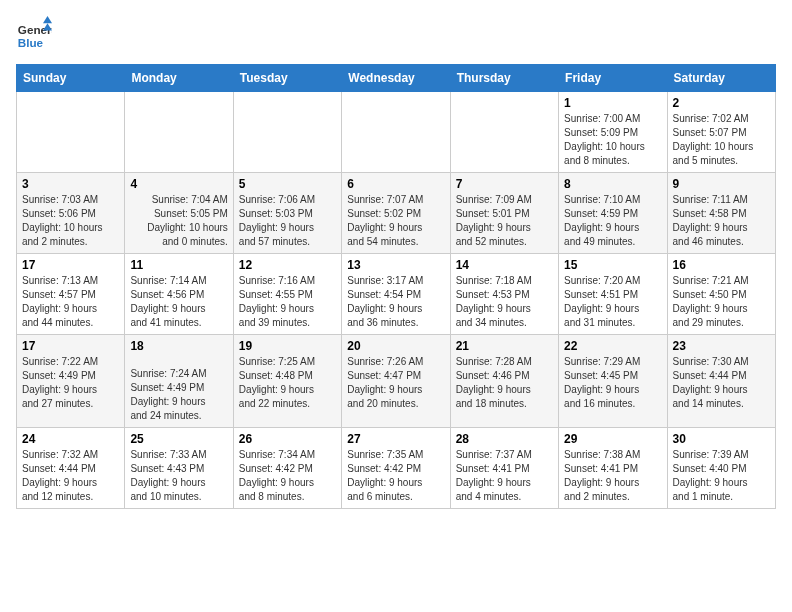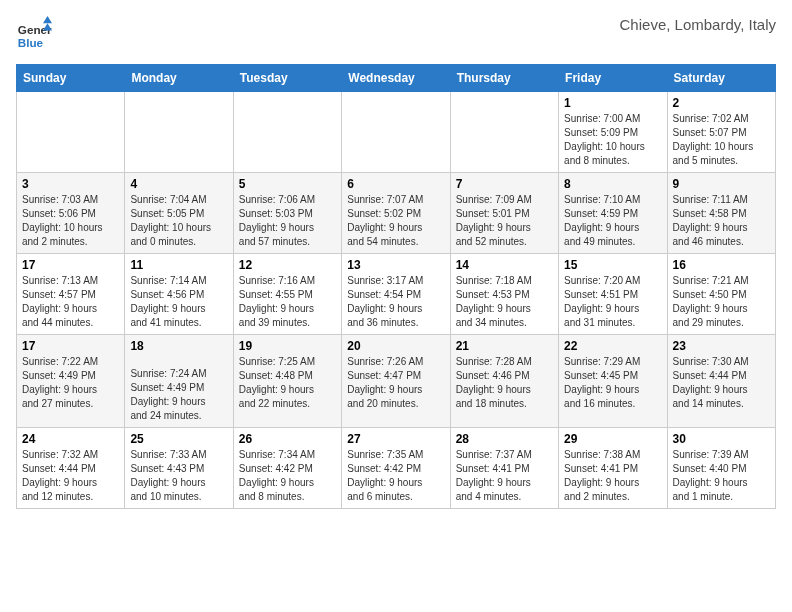--- a/index.html
+++ b/index.html
@@ -87,21 +87,20 @@
 <div class="header">
   <div class="logo">
     <svg class="logo-icon" viewBox="0 0 40 40">
       <text x="2" y="20" font-size="13" font-weight="bold" fill="#333" font-family="Arial">General</text>
       <text x="2" y="34" font-size="13" font-weight="bold" fill="#2a7ac7" font-family="Arial">Blue</text>
       <polygon points="30,8 40,8 35,0" fill="#2a7ac7"></polygon>
       <polygon points="30,16 40,16 35,8" fill="#2a7ac7"></polygon>
     </svg>
   </div>
   <div class="title-block">
-    <div class="location">Chieve, Lombardy, Italy</div>
   </div>
 </div>
 
 <table>
   <thead>
     <tr id="weekday-header">
         <th>Sunday</th>
         <th>Monday</th>
         <th>Tuesday</th>
         <th>Wednesday</th>
@@ -135,21 +134,21 @@
       <tr>
         <td>
           <span class="day-num">3</span>
           <div class="day-info" style="white-space: pre-line;">Sunrise: 7:03 AM
 Sunset: 5:06 PM
 Daylight: 10 hours
 and 2 minutes.</div>
         </td>
         <td>
           <span class="day-num">4</span>
-          <div class="day-info" style="white-space: pre-line;">Sunrise: 7:04 AM
+          <div class="day-info" style="white-space: pre-line; text-align: right;">Sunrise: 7:04 AM
 Sunset: 5:05 PM
 Daylight: 10 hours
 and 0 minutes.</div>
         </td>
         <td>
           <span class="day-num">5</span>
           <div class="day-info" style="white-space: pre-line;">Sunrise: 7:06 AM
 Sunset: 5:03 PM
 Daylight: 9 hours
 and 57 minutes.</div>

